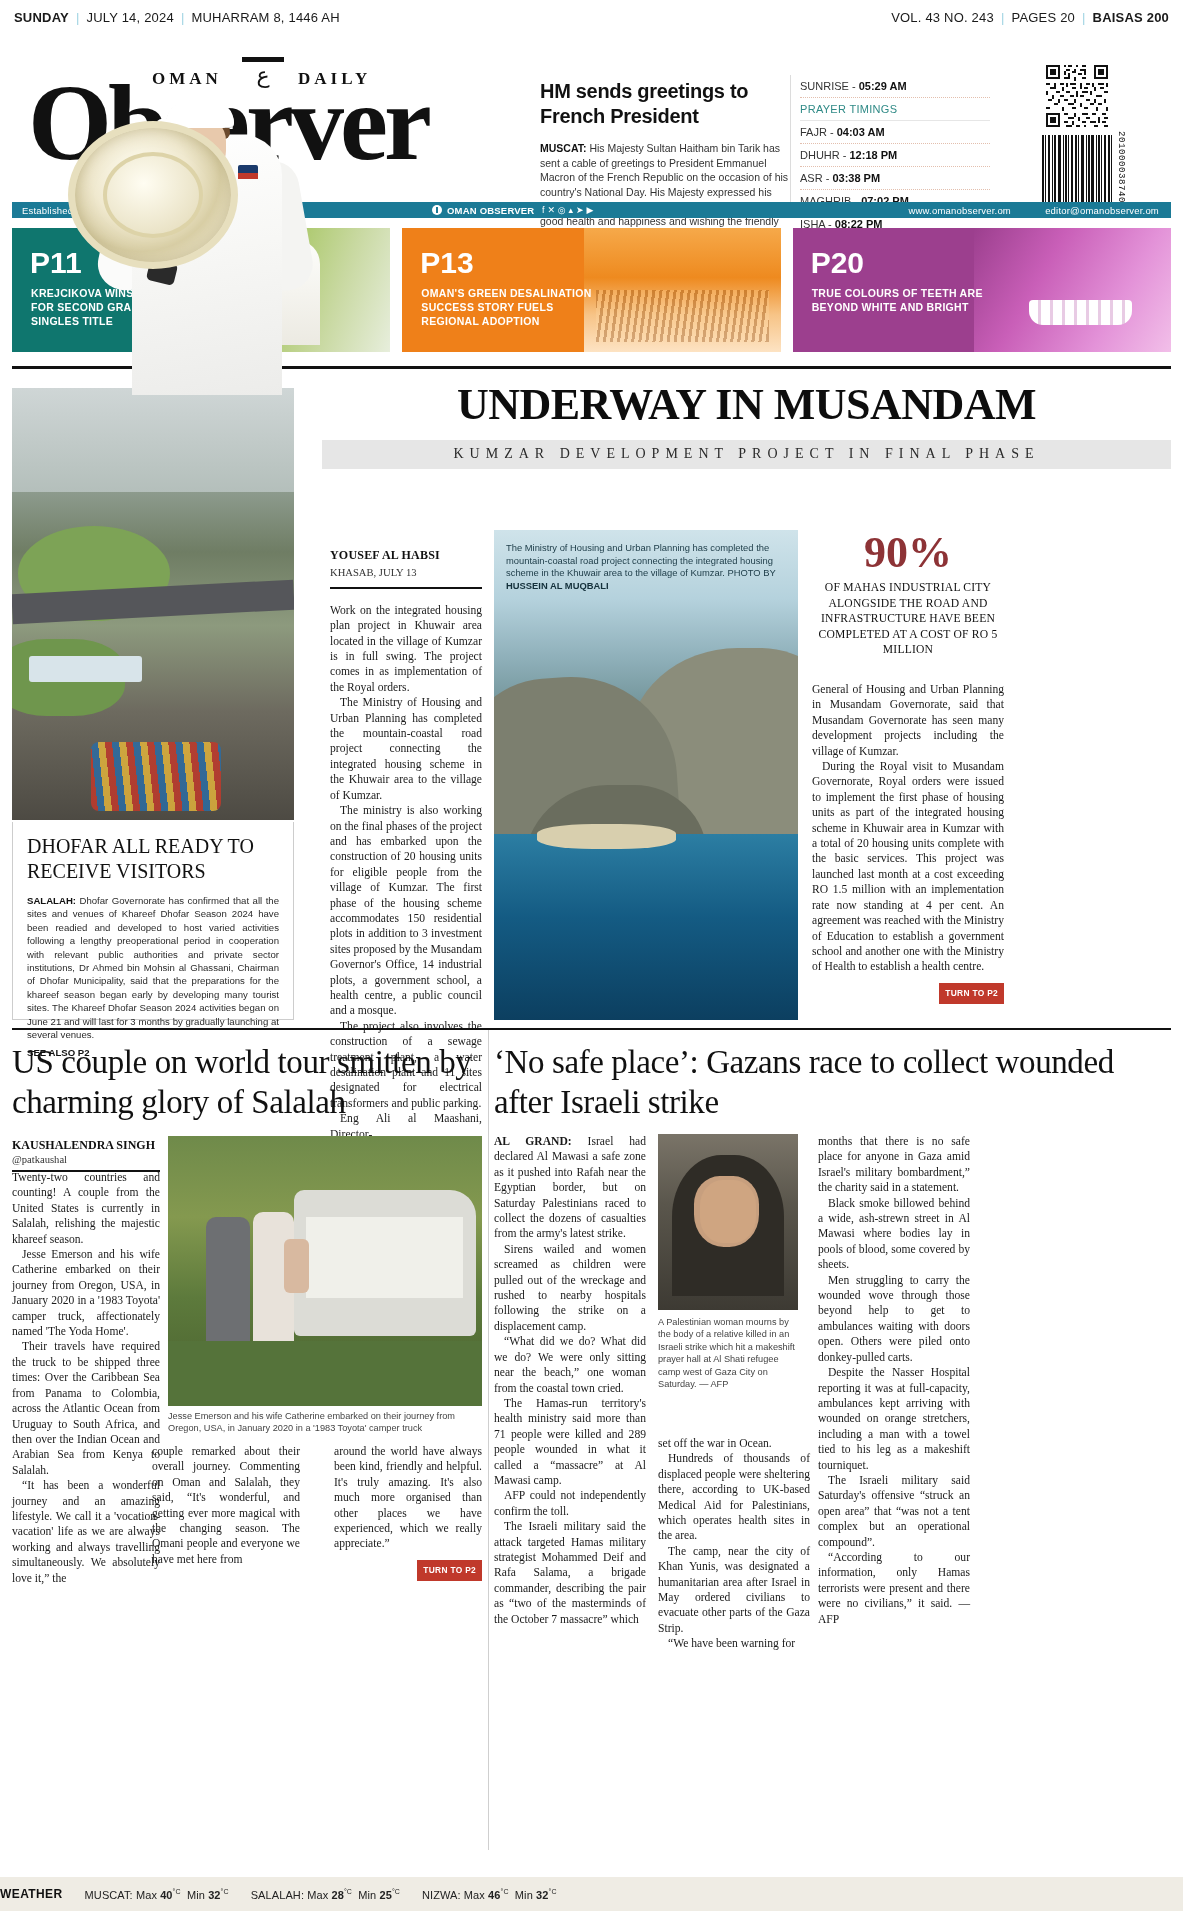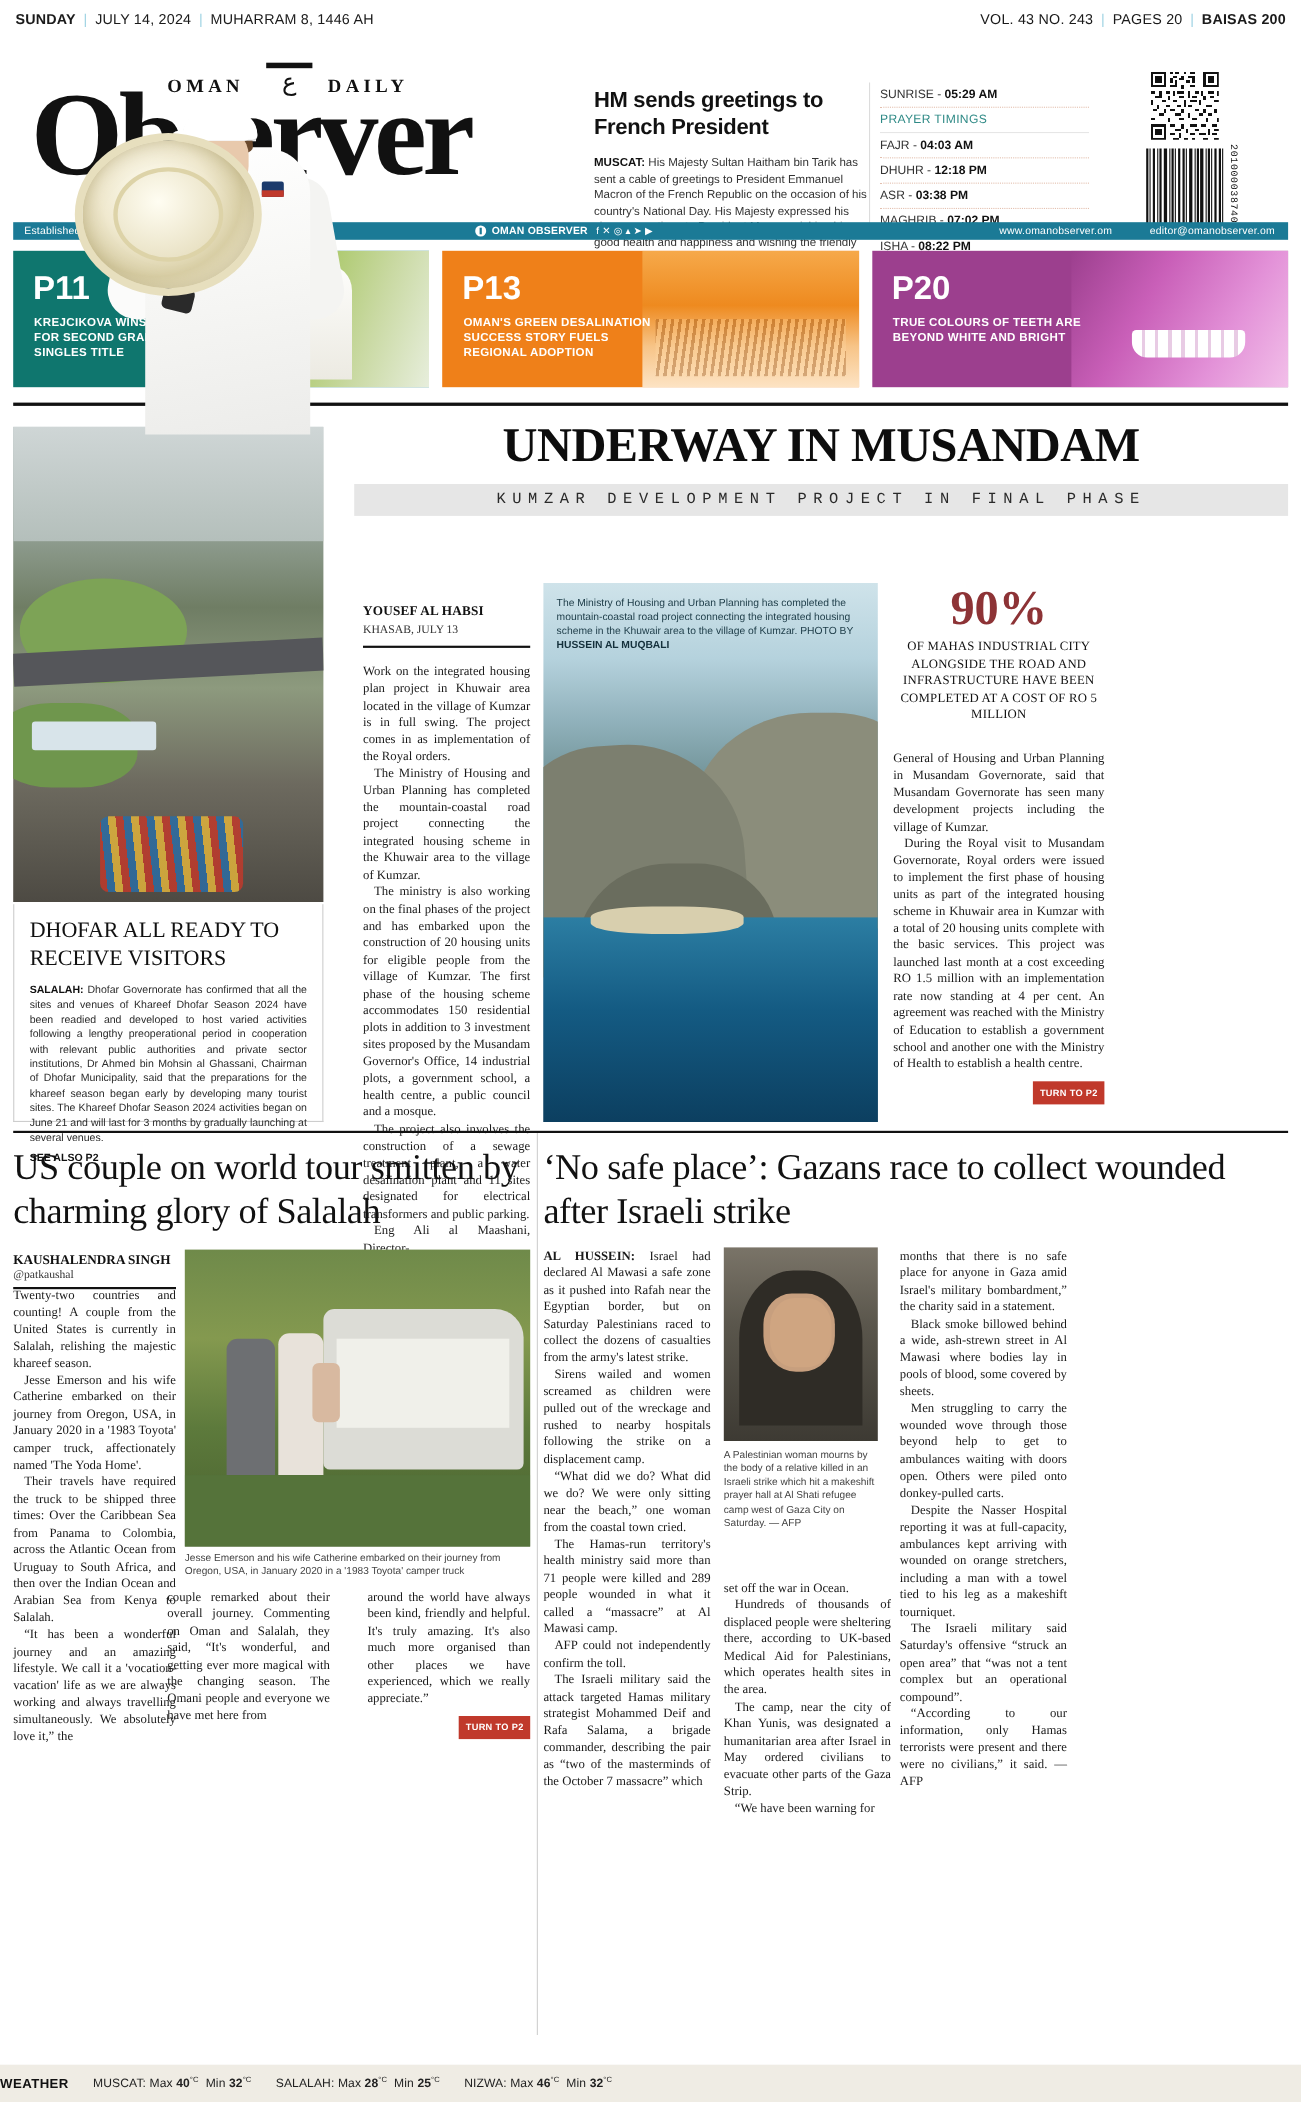--- a/index.html
+++ b/index.html
@@ -153,21 +153,21 @@
   
   .lead { position:absolute; left:12px; top: 380px; width: 1159px; }
   .lead-head {
     font-family:"Liberation Serif", serif; font-weight:700; color:#0d0d0d;
     font-size: 44px; line-height: 50px; text-align:center; letter-spacing:-.5px;
     margin-left: 310px; width: 849px;
   }
   .kicker {
     margin-left: 310px; width: 849px; margin-top: 10px;
     background:#e6e6e6; color:#2a2a2a; text-align:center;
-    font-family:Liberation Mono, monospace; font-size: 14px; letter-spacing: 6px;
+    font-family:Liberation Serif, serif; font-size: 14px; letter-spacing: 6px;
     padding: 6px 0 7px 0; font-weight:400;
   }
 
   
   .leftphoto {
     position:absolute; left:12px; top: 388px; width: 282px; height: 432px;
     background: linear-gradient(180deg,#b9c4c4 0%, #9aa89f 18%, #6f7d64 38%, #8d9a7e 55%, #6d6a5f 75%, #4d4a43 100%);
     overflow:hidden;
   }
   .lp-road{position:absolute;left:0;top:46%;width:100%;height:7%;background:#55565a;transform:rotate(-3deg);}
@@ -623,21 +623,21 @@
     <div class="turn-wrap">
       <span class="turn">TURN TO P2</span>
     </div>
   </div>
 
   <div class="story3">
     <h2>‘No safe place’: Gazans race to collect wounded after Israeli strike</h2>
   </div>
 
   <div class="s3col" style="left:494px">
-    <p><b>AL HUSSEIN:</b><span> Israel had declared Al Mawasi a safe zone as it pushed into Rafah near the Egyptian border, but on Saturday Palestinians raced to collect the dozens of casualties from the army's latest strike.</span></p>
+    <p><b>AL GRAND:</b><span> Israel had declared Al Mawasi a safe zone as it pushed into Rafah near the Egyptian border, but on Saturday Palestinians raced to collect the dozens of casualties from the army's latest strike.</span></p>
     <p>Sirens wailed and women screamed as children were pulled out of the wreckage and rushed to nearby hospitals following the strike on a displacement camp.</p>
     <p>“What did we do? What did we do? We were only sitting near the beach,” one woman from the coastal town cried.</p>
     <p>The Hamas-run territory's health ministry said more than 71 people were killed and 289 people wounded in what it called a “massacre” at Al Mawasi camp.</p>
     <p>AFP could not independently confirm the toll.</p>
     <p>The Israeli military said the attack targeted Hamas military strategist Mohammed Deif and Rafa Salama, a brigade commander, describing the pair as “two of the masterminds of the October 7 massacre” which</p>
   </div>
 
   <div class="s3photo">
     <div class="s3p-scarf"></div>
     <div class="s3p-face"></div>

